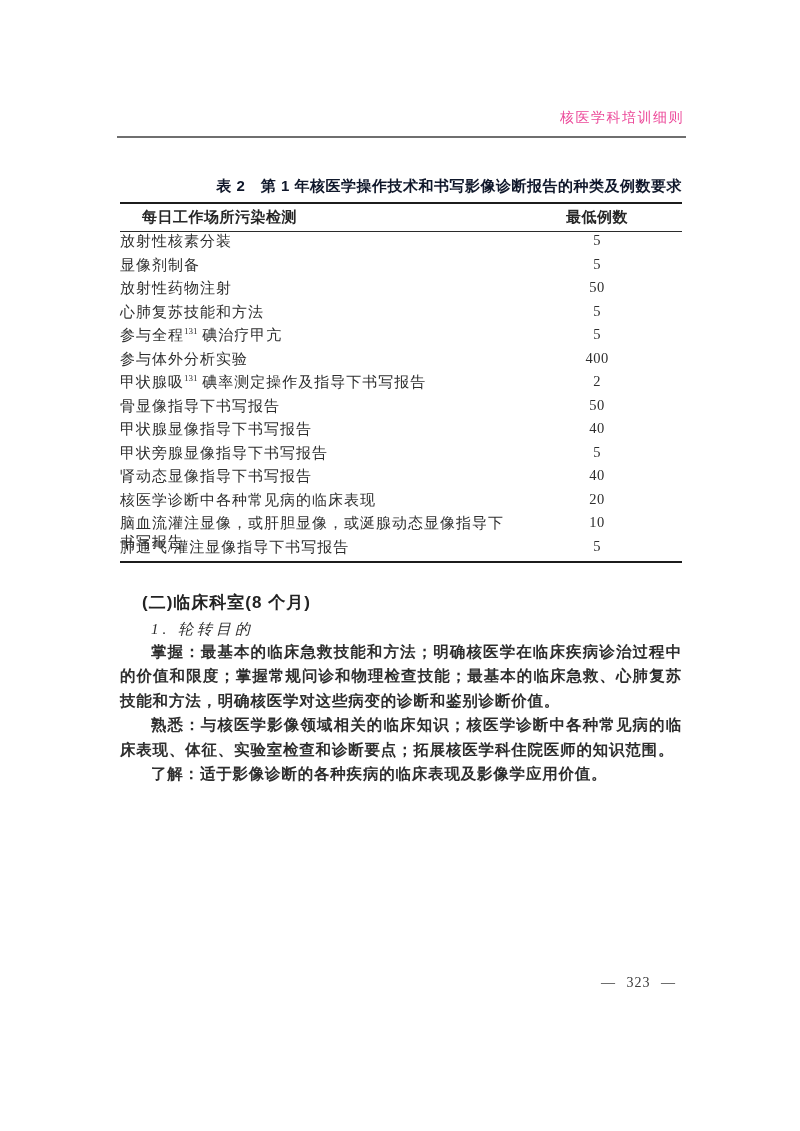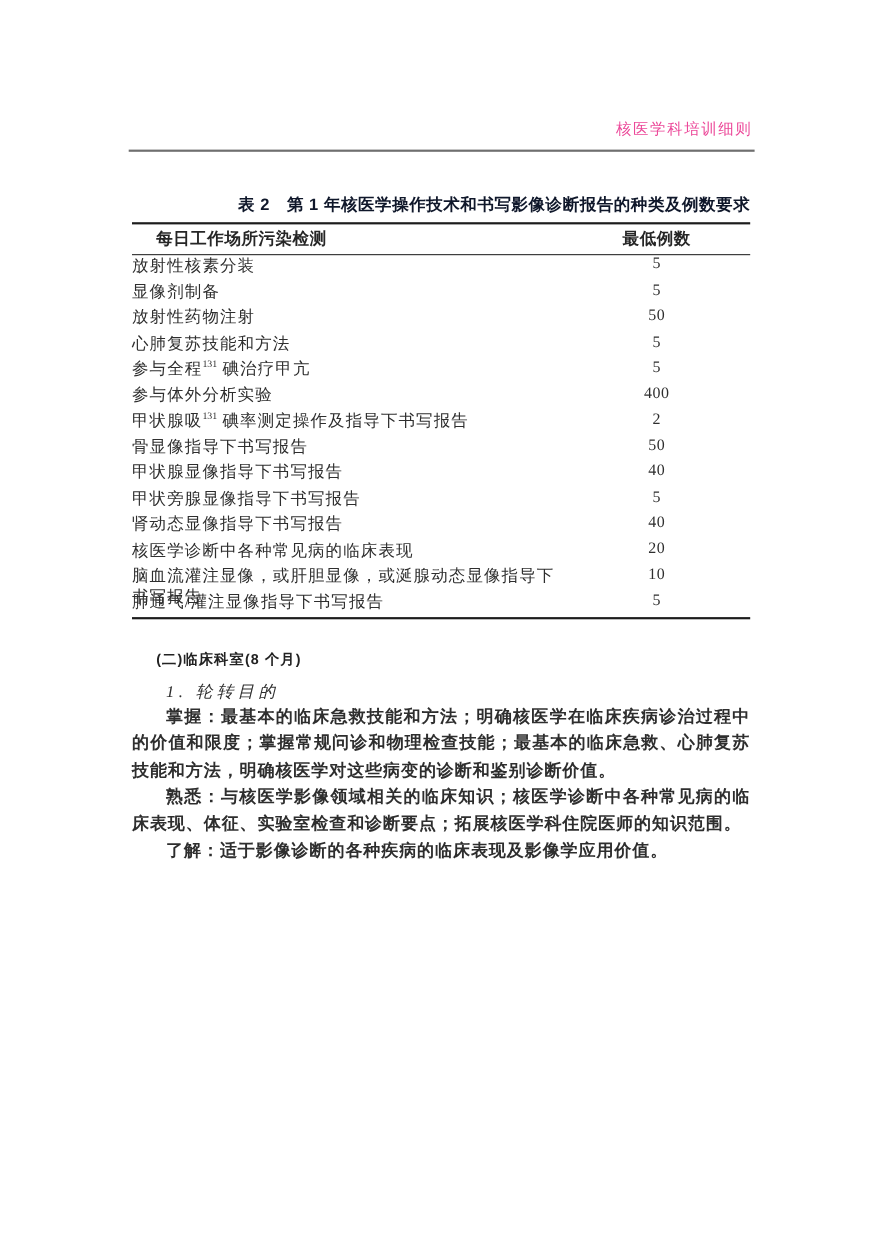--- a/index.html
+++ b/index.html
@@ -50,21 +50,21 @@
   .tbody .trow{
     display:flex;align-items:flex-start;height:23.5px;
     font-size:15px;letter-spacing:1px;color:#2e2e2e;
   }
   .tbody .tval{font-size:14.5px;letter-spacing:0.5px;}
   sup.iso{font-size:9px;vertical-align:super;letter-spacing:0;line-height:0;}
   
   .section-heading{
     position:absolute;top:591px;left:142px;
     font-family:"Liberation Sans", sans-serif;
-    font-weight:bold;font-size:13px;letter-spacing:1px;
+    font-weight:bold;font-size:17px;letter-spacing:1px;
     color:#222222;
   }
   .item-label{
     position:absolute;top:620px;left:151px;
     font-style:italic;font-size:15px;letter-spacing:4px;
     color:#2e2e2e;
   }
   .body-paragraphs{
     position:absolute;top:640px;left:120px;width:562px;
     font-size:15.5px;line-height:24.4px;letter-spacing:0.8px;
@@ -157,14 +157,15 @@
   <div class="section-heading">(二)临床科室(8 个月)</div>
 
   <div class="item-label">1. 轮转目的</div>
 
   <div class="body-paragraphs">
       <p>掌握：最基本的临床急救技能和方法；明确核医学在临床疾病诊治过程中的价值和限度；掌握常规问诊和物理检查技能；最基本的临床急救、心肺复苏技能和方法，明确核医学对这些病变的诊断和鉴别诊断价值。</p>
       <p>熟悉：与核医学影像领域相关的临床知识；核医学诊断中各种常见病的临床表现、体征、实验室检查和诊断要点；拓展核医学科住院医师的知识范围。</p>
       <p>了解：适于影像诊断的各种疾病的临床表现及影像学应用价值。</p>
     </div>
 
+  <div class="page-number">— 323 —</div>
 
 </div>
 
 </body></html>

